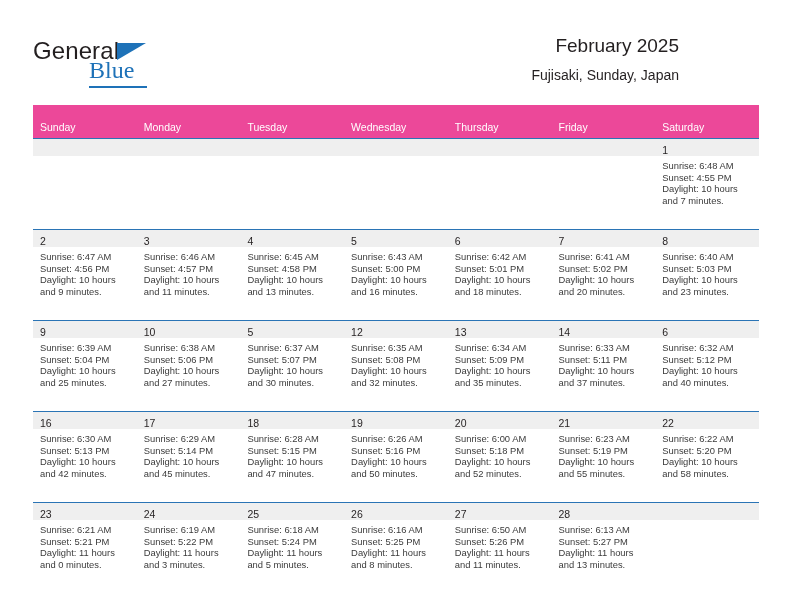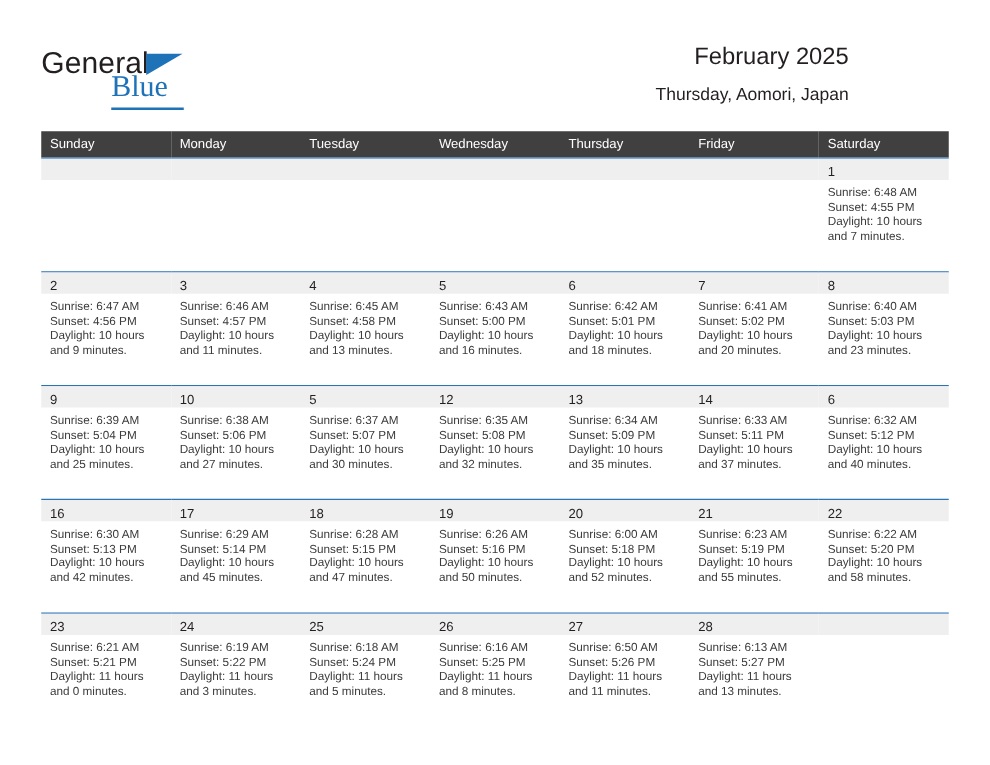--- a/index.html
+++ b/index.html
@@ -97,26 +97,26 @@
   
   .cal {
     position: absolute;
     left: 33px;
     top: 105px;
     width: 726px;
     border-collapse: collapse;
     table-layout: fixed;
   }
   .cal th {
-    background: #404040;
+    background: #ec4899;
     color: #ffffff;
     font-size: 10.5px;
     font-weight: normal;
     text-align: left;
-    padding: 4px 0 5px 7px;
+    padding: 16px 0 5px 7px;
     height: 12px;
     border: 0;
   }
   .cal td {
     vertical-align: top;
     padding: 0;
     border: 0;
     height: 91px;
     width: 103.71px;
   }
@@ -162,21 +162,21 @@
 
     <div class="logo">
       <span class="logo-general">General</span>
       <span class="logo-tri"></span>
       <span class="logo-blue">Blue</span>
       <span class="logo-underline"></span>
     </div>
 
     <div class="title-block">
       <div class="month-title">February 2025</div>
-      <div class="location">Thursday, Aomori, Japan</div>
+      <div class="location">Fujisaki, Sunday, Japan</div>
     </div>
 
   </div>
 
   <table class="cal">
     <thead>
       <tr id="weekday-row">
           <th>Sunday</th>
           <th>Monday</th>
           <th>Tuesday</th>

